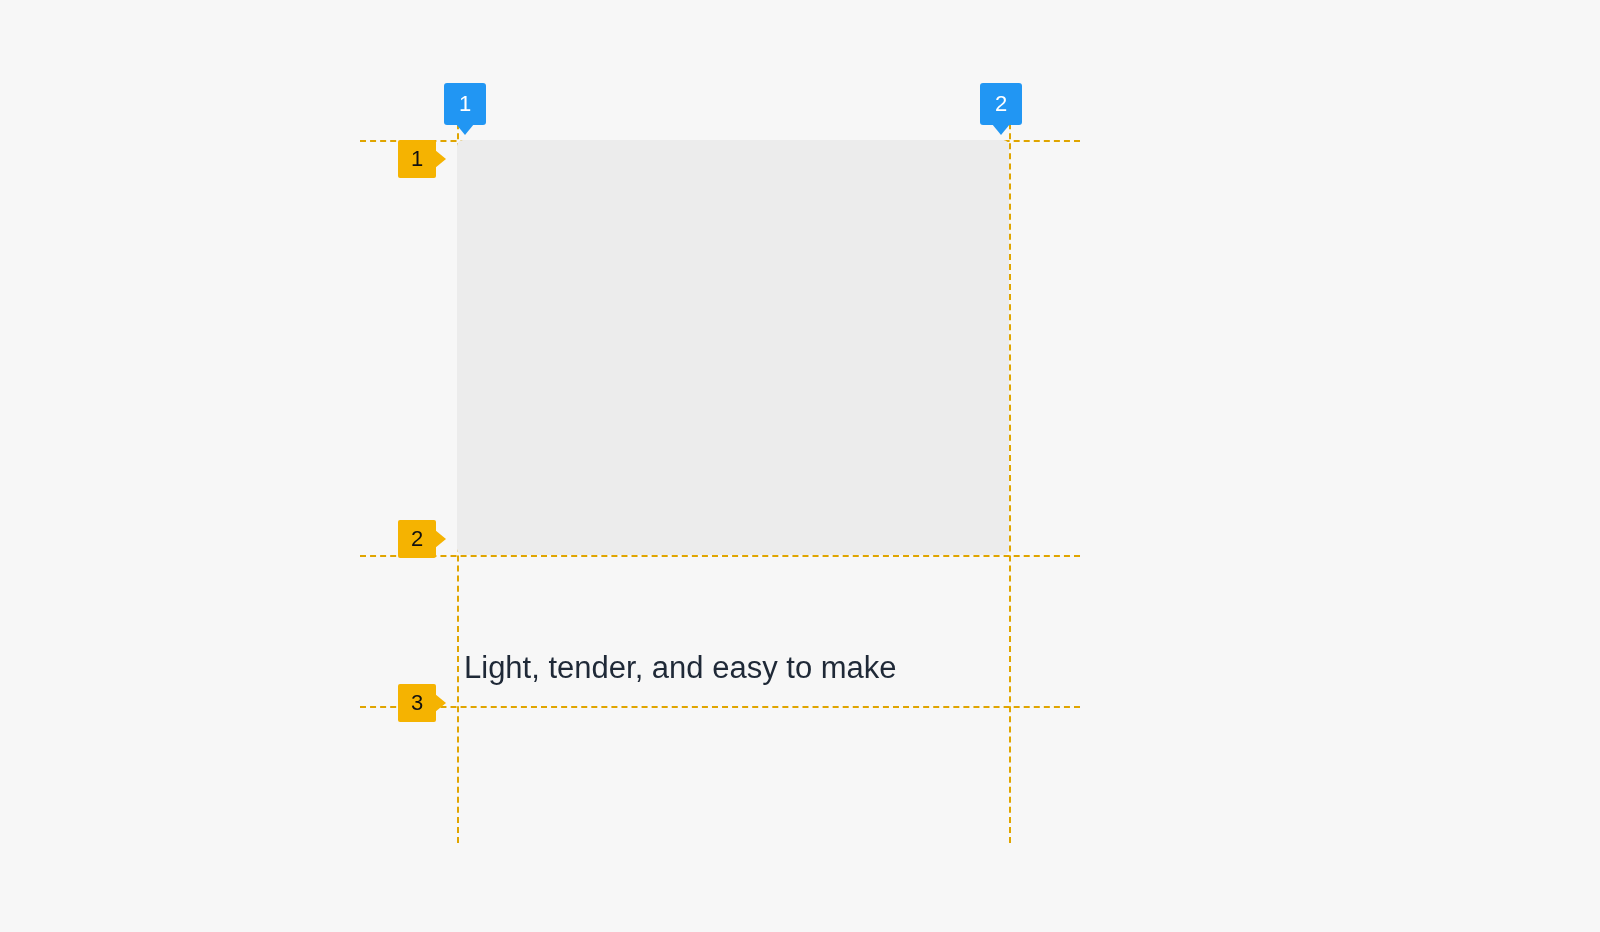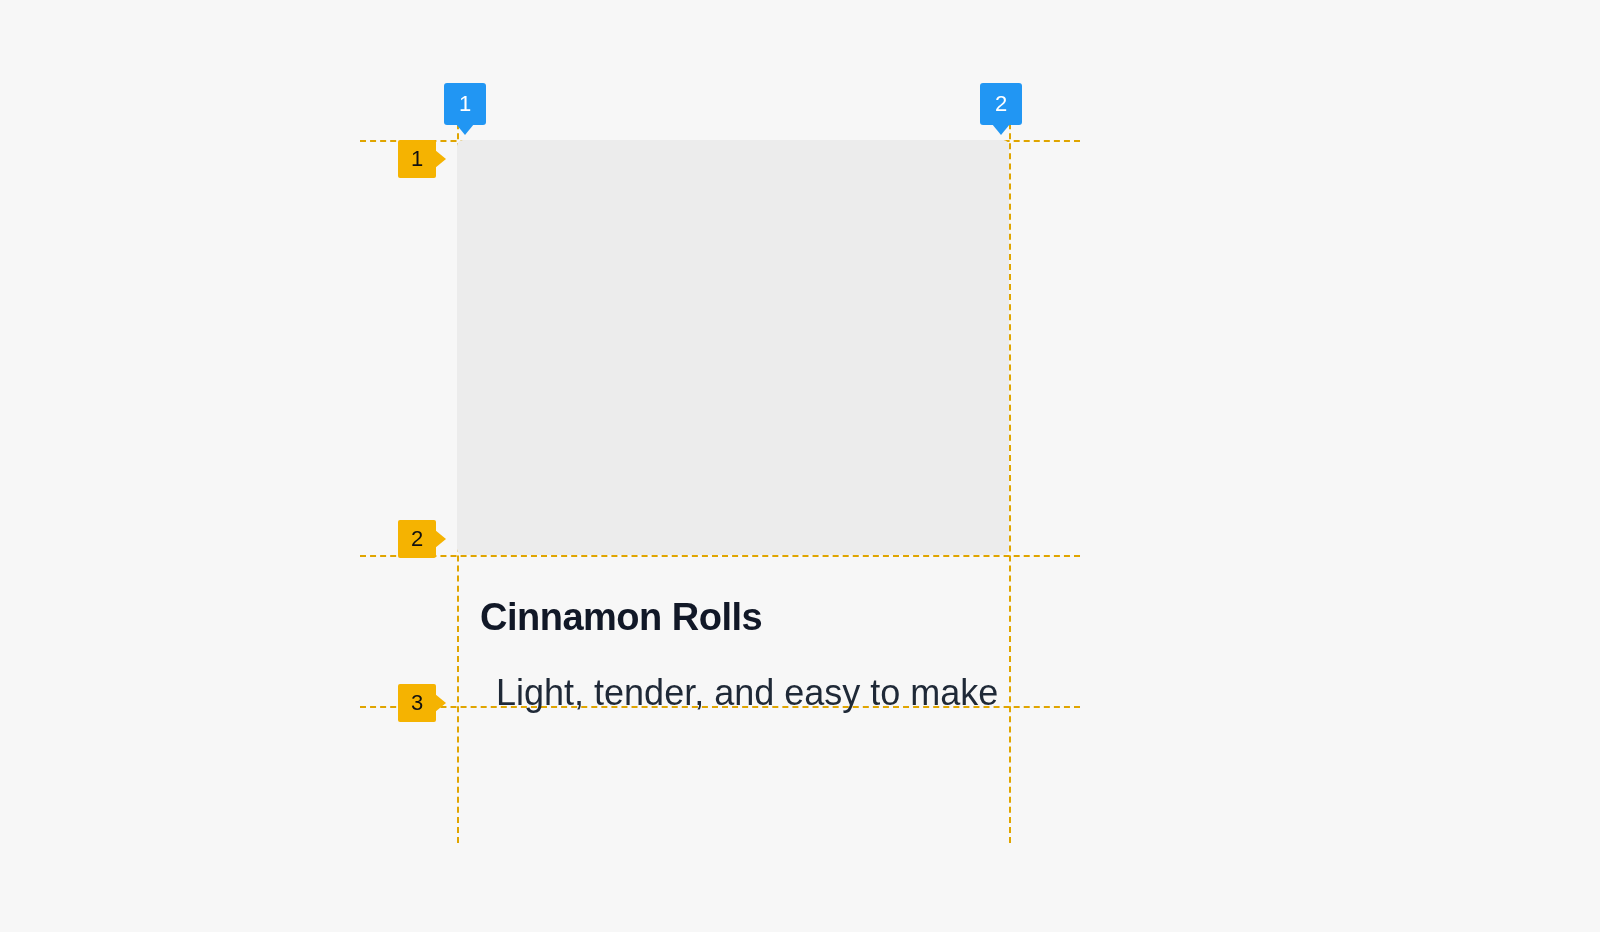--- a/index.html
+++ b/index.html
@@ -52,26 +52,25 @@
     left: 480px;
     top: 596px;
     font-family: "Arial Black", "Helvetica Neue", Arial, sans-serif;
     font-weight: 900;
     font-size: 38px;
     letter-spacing: -0.5px;
     color: #111827;
   }
   .card-subtitle {
     position: absolute;
-    left: 496px;
+    left: 464px;
     top: 650px;
-    font-size: 36px;
+    font-size: 31px;
     color: #1f2937;
     font-weight: 400;
-    margin-top: 22px;
   }
 
   
   .col-marker {
     position: absolute;
     width: 42px;
     height: 42px;
     background: #2196f3;
     color: #fff;
     font-size: 22px;
@@ -124,21 +123,20 @@
 
   <div class="guide v" style="left:457px;"></div>
   <div class="guide v" style="left:1009px;"></div>
 
   <div class="guide h" style="top:140px;"></div>
   <div class="guide h" style="top:555px;"></div>
   <div class="guide h" style="top:706px;"></div>
 
   <div class="image-box"></div>
 
-  <div class="card-title">Cinnamon Rolls</div>
   <div class="card-subtitle">Light, tender, and easy to make</div>
 
   <div class="col-marker" style="left:444px; top:83px;">
     <span>1</span>
   </div>
   <div class="col-marker" style="left:980px; top:83px;">
     <span>2</span>
   </div>
 
   <div class="row-marker" style="left:398px; top:140px;">

